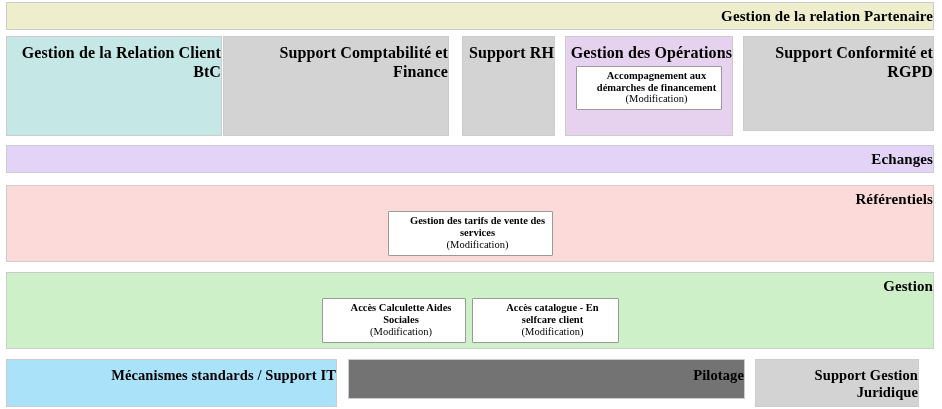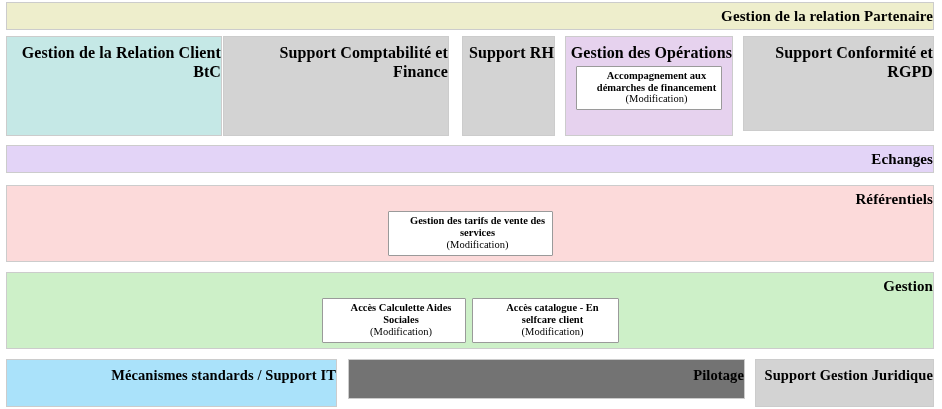--- a/index.html
+++ b/index.html
@@ -137,17 +137,17 @@
   </div>
 
   <div class="block" style="left:6px; top:359px; width:331px; height:48px; background:#aae2fa;">
     <div class="block-title t-bottom">Mécanismes standards / Support IT</div>
   </div>
 
   <div class="block" style="left:348px; top:359px; width:397px; height:40px; background:#737373;">
     <div class="block-title t-bottom">Pilotage</div>
   </div>
 
-  <div class="block" style="left:755px; top:359px; width:179px; height:48px; background:#d3d3d3;">
+  <div class="block" style="left:755px; top:359px; width:164px; height:48px; background:#d3d3d3;">
     <div class="block-title t-bottom">Support Gestion Juridique</div>
   </div>
 
 </div>
 
 </body></html>

